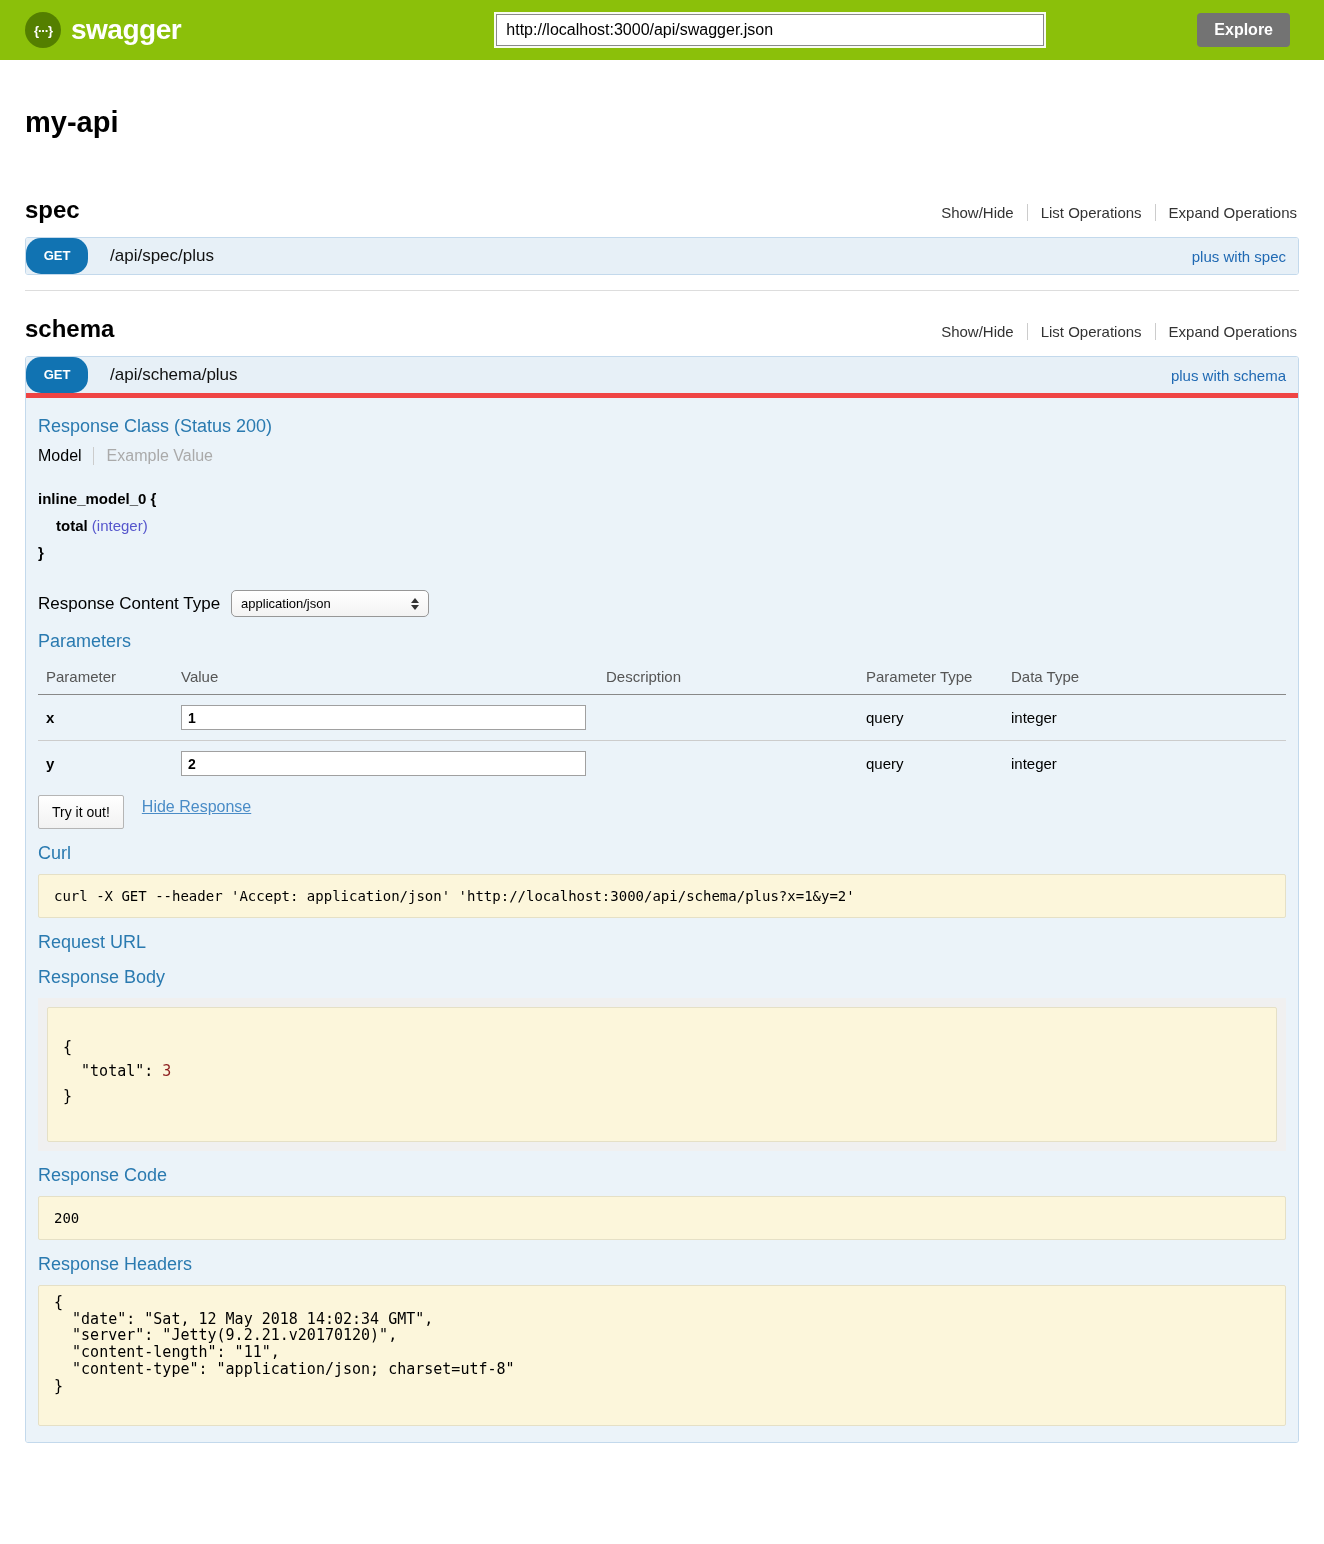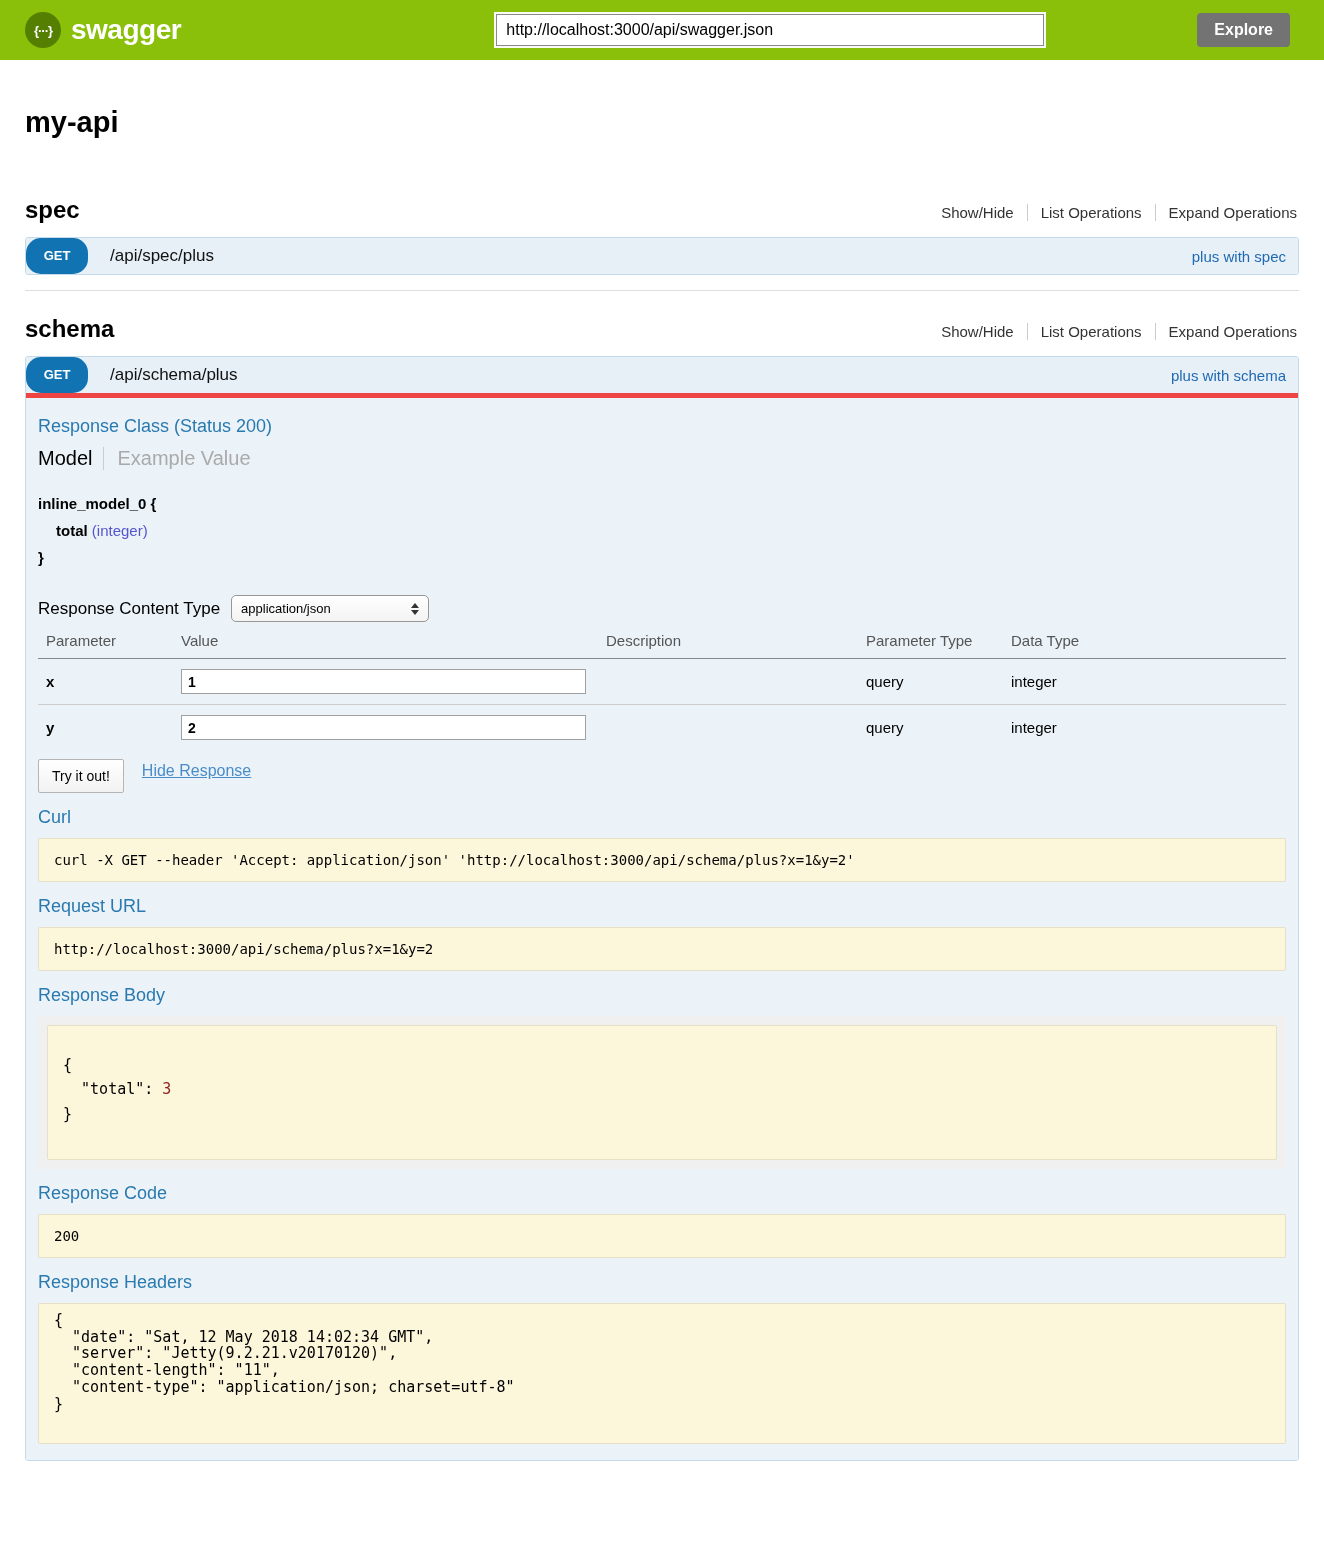--- a/index.html
+++ b/index.html
@@ -84,21 +84,21 @@
     background: #ebf3f9;
     padding: 10px 12px 16px;
     border-top: 5px solid #ef4444;
   }
   .blue-heading {
     color: #2a7ab0; font-size: 18px; font-weight: normal;
     margin: 14px 0 10px;
   }
   .blue-heading.first { margin-top: 8px; }
 
-  .model-tabs { display: flex; align-items: center; font-size: 20px; margin: 4px 0 0; }
+  .model-tabs { display: flex; align-items: center; font-size: 16px; margin: 4px 0 0; }
   .tab-model { color: #000; padding-right: 11px; cursor: pointer; }
   .tab-example { color: #aaa; border-left: 1px solid #ccc; padding-left: 13px; cursor: pointer; }
 
   .signature { margin-top: 20px; font-size: 15px; line-height: 1.8; }
   .signature .prop-line { padding-left: 18px; }
   .signature b { font-weight: bold; }
   .ptype { color: #5555cc; }
 
   .rct-row { margin-top: 24px; display: flex; align-items: center; gap: 11px; }
   .rct-label { font-size: 17px; }
@@ -240,20 +240,21 @@
         <span class="rct-label">Response Content Type</span>
         <div class="select-box">
           <span>application/json</span>
           <span class="select-arrows">
             <span class="up"></span>
               <span class="down"></span>
           </span>
         </div>
       </div>
 
+      <h3 class="blue-heading">Parameters</h3>
 
       <table class="params">
         <colgroup>
             <col class="c1">
             <col class="c2">
             <col class="c3">
             <col class="c4">
             <col>
           </colgroup>
         <thead>
@@ -285,21 +286,20 @@
 
       <div class="actions-row">
         <button class="try-btn">Try it out!</button>
         <a class="hide-link">Hide Response</a>
       </div>
 
       <h3 class="blue-heading">Curl</h3>
       <pre class="codebox">curl -X GET --header 'Accept: application/json' 'http://localhost:3000/api/schema/plus?x=1&amp;y=2'</pre>
 
       <h3 class="blue-heading">Request URL</h3>
-      <pre class="codebox">http://localhost:3000/api/schema/plus?x=1&amp;y=2</pre>
 
       <h3 class="blue-heading">Response Body</h3>
       <div class="response-body-outer">
 <pre class="codebox response-body"><span>{</span>
 <span>  "total": </span><span class="num">3</span>
 <span>}</span></pre>
       </div>
 
       <h3 class="blue-heading">Response Code</h3>
       <pre class="codebox">200</pre>

